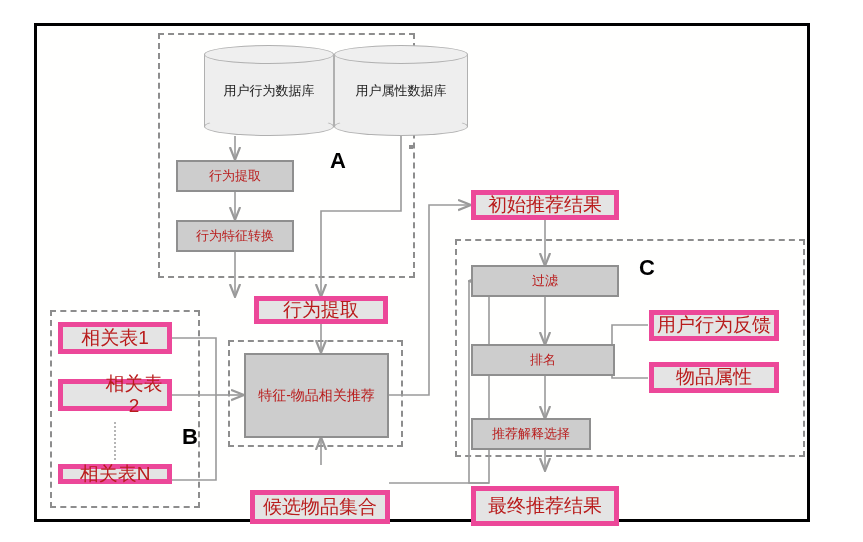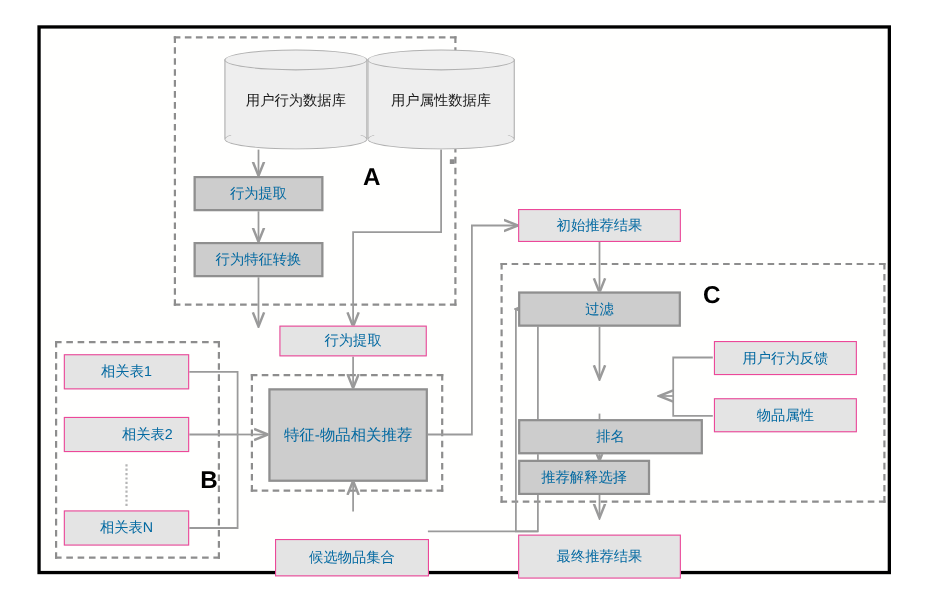--- a/index.html
+++ b/index.html
@@ -1,20 +1,20 @@
 <!DOCTYPE html>
 <html><head>
 <meta charset="utf-8">
 <style>
   html,body{margin:0;padding:0;background:#ffffff;}
   body{font-family:"Liberation Sans","DejaVu Sans",sans-serif;}
   #root{position:relative;width:863px;height:542px;background:#ffffff;overflow:hidden;}
   #frame{position:absolute;left:34px;top:23px;width:776px;height:499px;border:3px solid #000000;background:#fffffe;box-sizing:border-box;}
-  .node{position:absolute;box-sizing:border-box;display:flex;align-items:center;justify-content:center;text-align:center;color:#0369a1;line-height:1.18;}
-  .box-light{background:#e4e4e4;border:1px solid #ec4899;font-size:13px;}
+  .node{position:absolute;box-sizing:border-box;display:flex;align-items:center;justify-content:center;text-align:center;color:#b91c1c;line-height:1.18;}
+  .box-light{background:#e4e4e4;border:5px solid #ec4899;font-size:19px;}
   .box-dark{background:#cdcdcd;border:2px solid #8f8f8f;font-size:13px;}
   .box-big{font-size:14px;}
   .cyl{position:absolute;box-sizing:border-box;}
   .cyl .body{position:absolute;left:0;right:0;top:9px;bottom:9px;background:#eeeeee;border-left:1px solid #b0b0b0;border-right:1px solid #b0b0b0;}
   .cyl .top{position:absolute;left:0;top:0;width:100%;height:19px;background:#efefef;border:1px solid #b0b0b0;border-radius:50%/50%;box-sizing:border-box;}
   .cyl .bot{position:absolute;left:0;bottom:0;width:100%;height:19px;background:#eeeeee;border:1px solid #b0b0b0;border-radius:50%/50%;box-sizing:border-box;border-top-color:transparent;}
   .cyl .lbl{position:absolute;left:0;right:0;top:0;bottom:0;display:flex;align-items:center;justify-content:center;font-size:13px;color:#1a1a1a;}
   .dashbox{position:absolute;box-sizing:border-box;border:2px dashed #8d8d8d;background:transparent;}
   .grouplabel{position:absolute;font-weight:bold;font-size:22px;color:#000;font-family:"Liberation Sans",sans-serif;}
   .dotcol{position:absolute;width:2px;border-left:2px dotted #b5b5b5;}
@@ -95,31 +95,31 @@
   </div>
 
   <div class="node box-dark" style="left:176px;top:160px;width:118px;height:32px;">行为提取</div>
   <div class="node box-dark" style="left:176px;top:220px;width:118px;height:32px;">行为特征转换</div>
 
   <div class="node box-light" style="left:254px;top:296px;width:134px;height:28px;">行为提取</div>
 
   <div class="node box-light" style="left:58px;top:322px;width:114px;height:32px;">相关表1</div>
   <div class="node box-light" style="left:58px;top:379px;width:114px;height:32px;padding-left:38px;">相关表2</div>
   <div class="dotcol" style="left:114px;top:422px;height:38px;"></div>
-  <div class="node box-light" style="left:58px;top:464px;width:114px;height:32px;">相关表N</div>
+  <div class="node box-light" style="left:58px;top:464px;width:114px;height:20px;">相关表N</div>
 
   <div class="node box-dark box-big" style="left:244px;top:353px;width:145px;height:85px;flex-direction:row;">
     <span>特征-物品</span>
     <span>相关推荐</span>
   </div>
 
   <div class="node box-light" style="left:250px;top:466px;width:140px;height:34px;margin-top:24px;">候选物品集合</div>
 
   <div class="node box-light" style="left:471px;top:190px;width:148px;height:30px;">初始推荐结果</div>
 
   <div class="node box-dark" style="left:471px;top:265px;width:148px;height:32px;">过滤</div>
-  <div class="node box-dark" style="left:471px;top:344px;width:168px;height:32px;margin-top:37px;">排名</div>
+  <div class="node box-dark" style="left:471px;top:344px;width:144px;height:32px;">排名</div>
   <div class="node box-dark" style="left:471px;top:418px;width:120px;height:32px;">推荐解释选择</div>
   <div class="node box-light" style="left:471px;top:486px;width:148px;height:40px;">最终推荐结果</div>
 
   <div class="node box-light" style="left:649px;top:310px;width:130px;height:31px;">用户行为反馈</div>
   <div class="node box-light" style="left:649px;top:362px;width:130px;height:31px;">物品属性</div>
 </div>
 
 </body></html>

